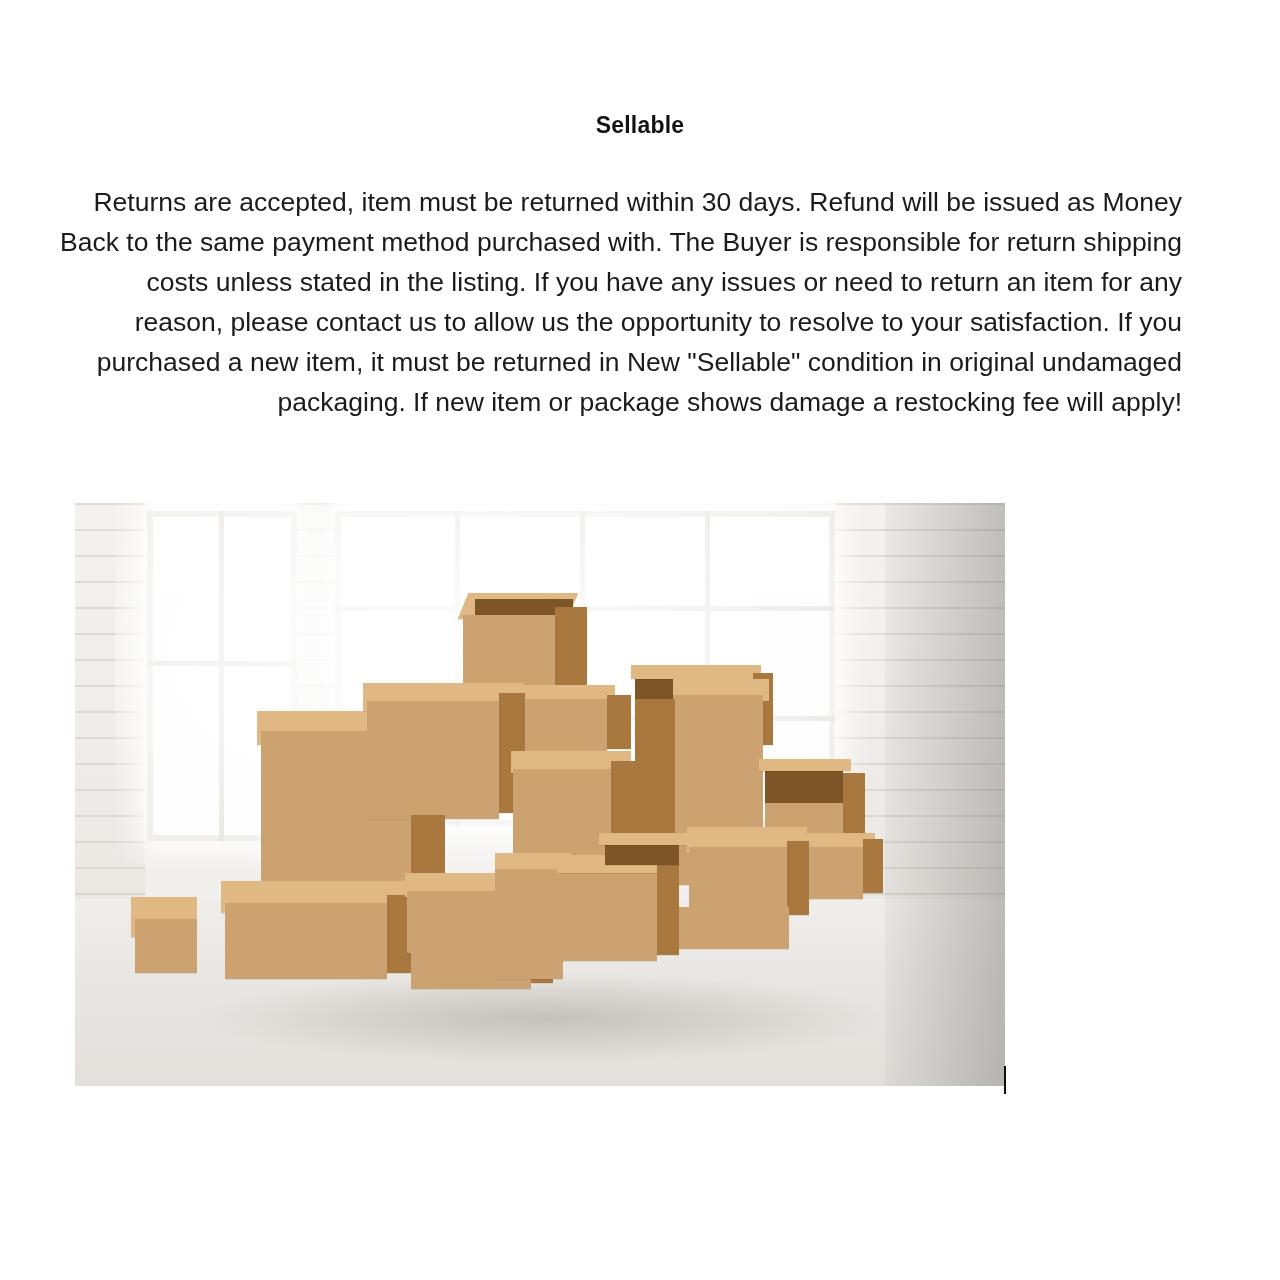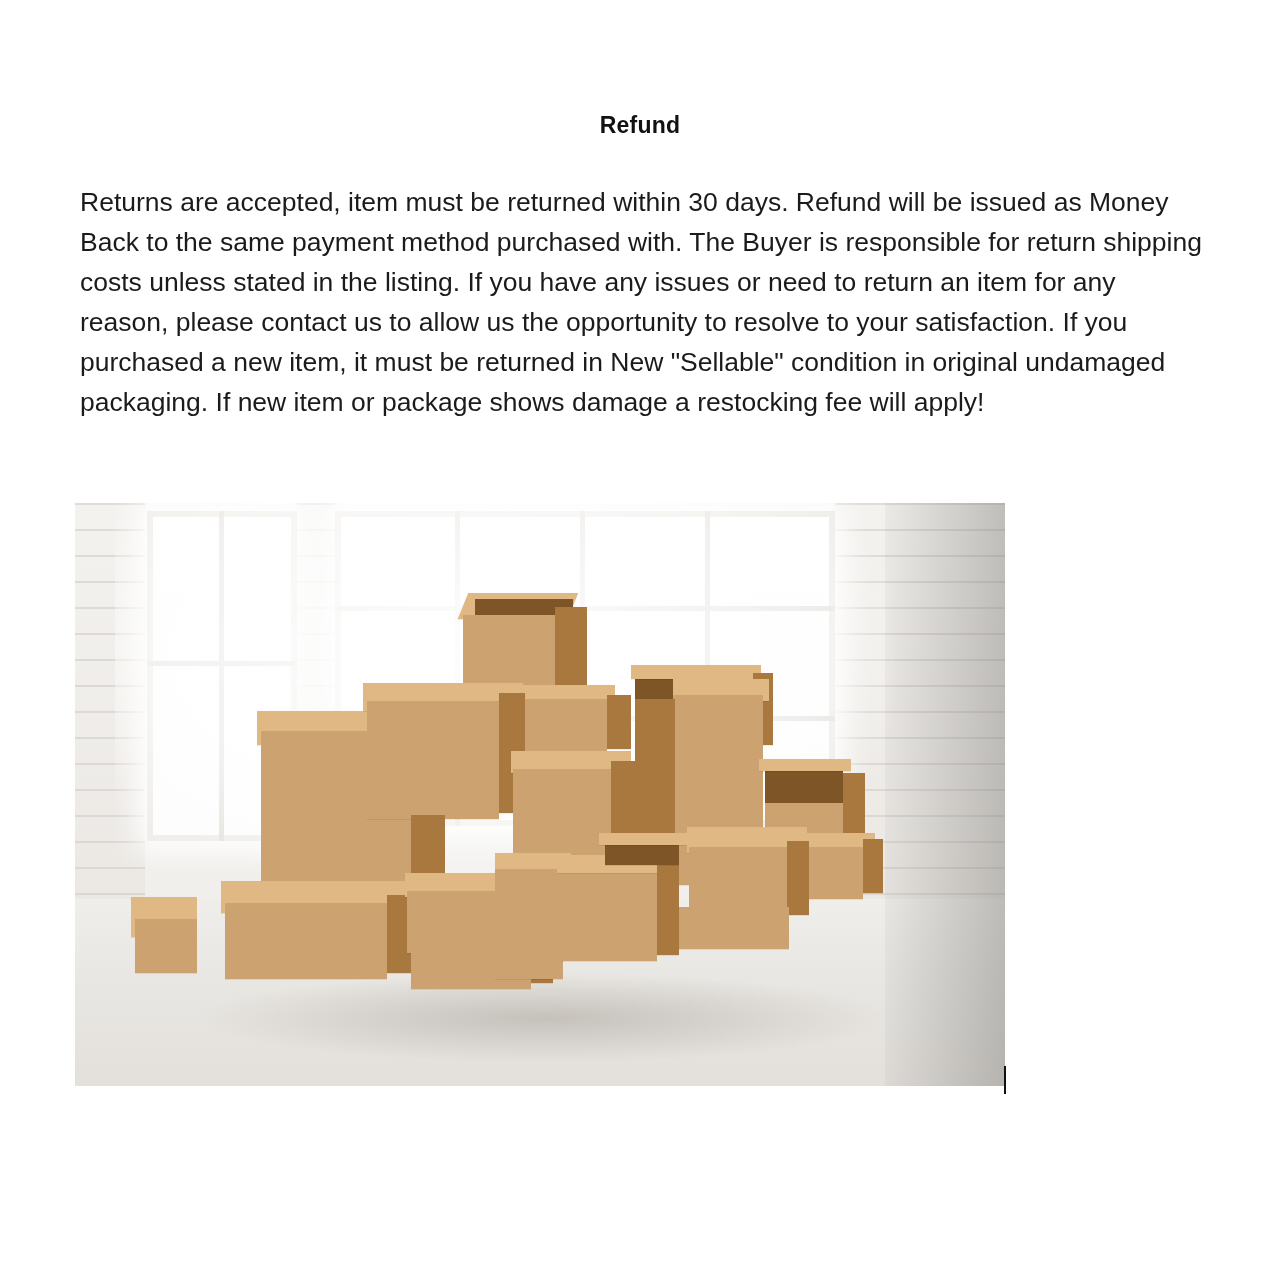--- a/index.html
+++ b/index.html
@@ -27,26 +27,26 @@
     width: 1280px;
     text-align: center;
     font-size: 23px;
     font-weight: bold;
     letter-spacing: 0.2px;
     color: #111111;
   }
   .body-text {
     position: absolute;
     top: 182px;
-    left: 80px;
+    left: 60px;
     width: 1122px;
     font-size: 26.5px;
     line-height: 40px;
     color: #1b1b1b;
-    text-align: left;
+    text-align: right;
     white-space: pre-wrap;
   }
   .photo-frame {
     position: absolute;
     top: 503px;
     left: 75px;
     width: 930px;
     height: 583px;
     overflow: hidden;
     background: #f2f2f0;
@@ -131,21 +131,21 @@
     width: 2px;
     height: 28px;
     background: #111;
   }
 </style>
 </head>
 <body>
 
 <div class="page">
 
-  <div class="doc-title">Refund</div>
+  <div class="doc-title">Sellable</div>
 
   <div class="body-text">Returns are accepted, item must be returned within 30 days. Refund will be issued as Money Back to the same payment method purchased with. The Buyer is responsible for return shipping costs unless stated in the listing. If you have any issues or need to return an item for any reason, please contact us to allow us the opportunity to resolve to your satisfaction. If you purchased a new item, it must be returned in New "Sellable" condition in original undamaged packaging. If new item or package shows damage a restocking fee will apply!</div>
 
   <div class="photo-frame">
     <div class="photo">
 
       <div class="wall"></div>
       <div class="brick left"></div>
       <div class="brick mid"></div>
       <div class="brick right"></div>

